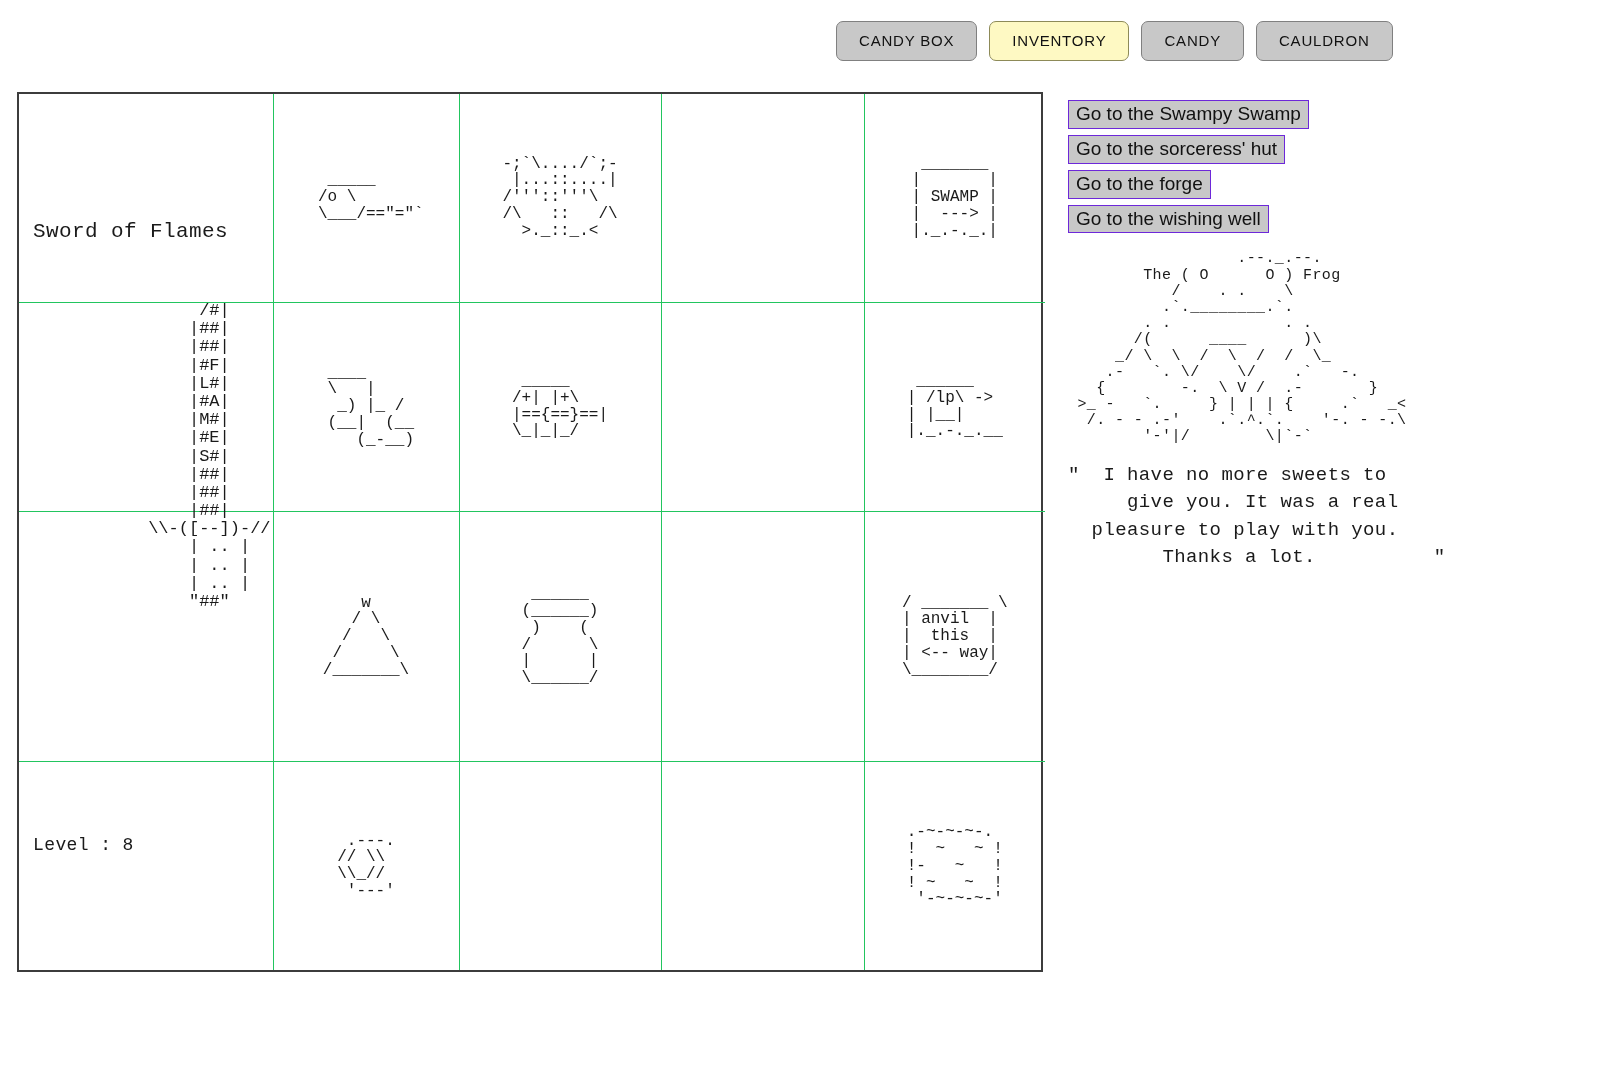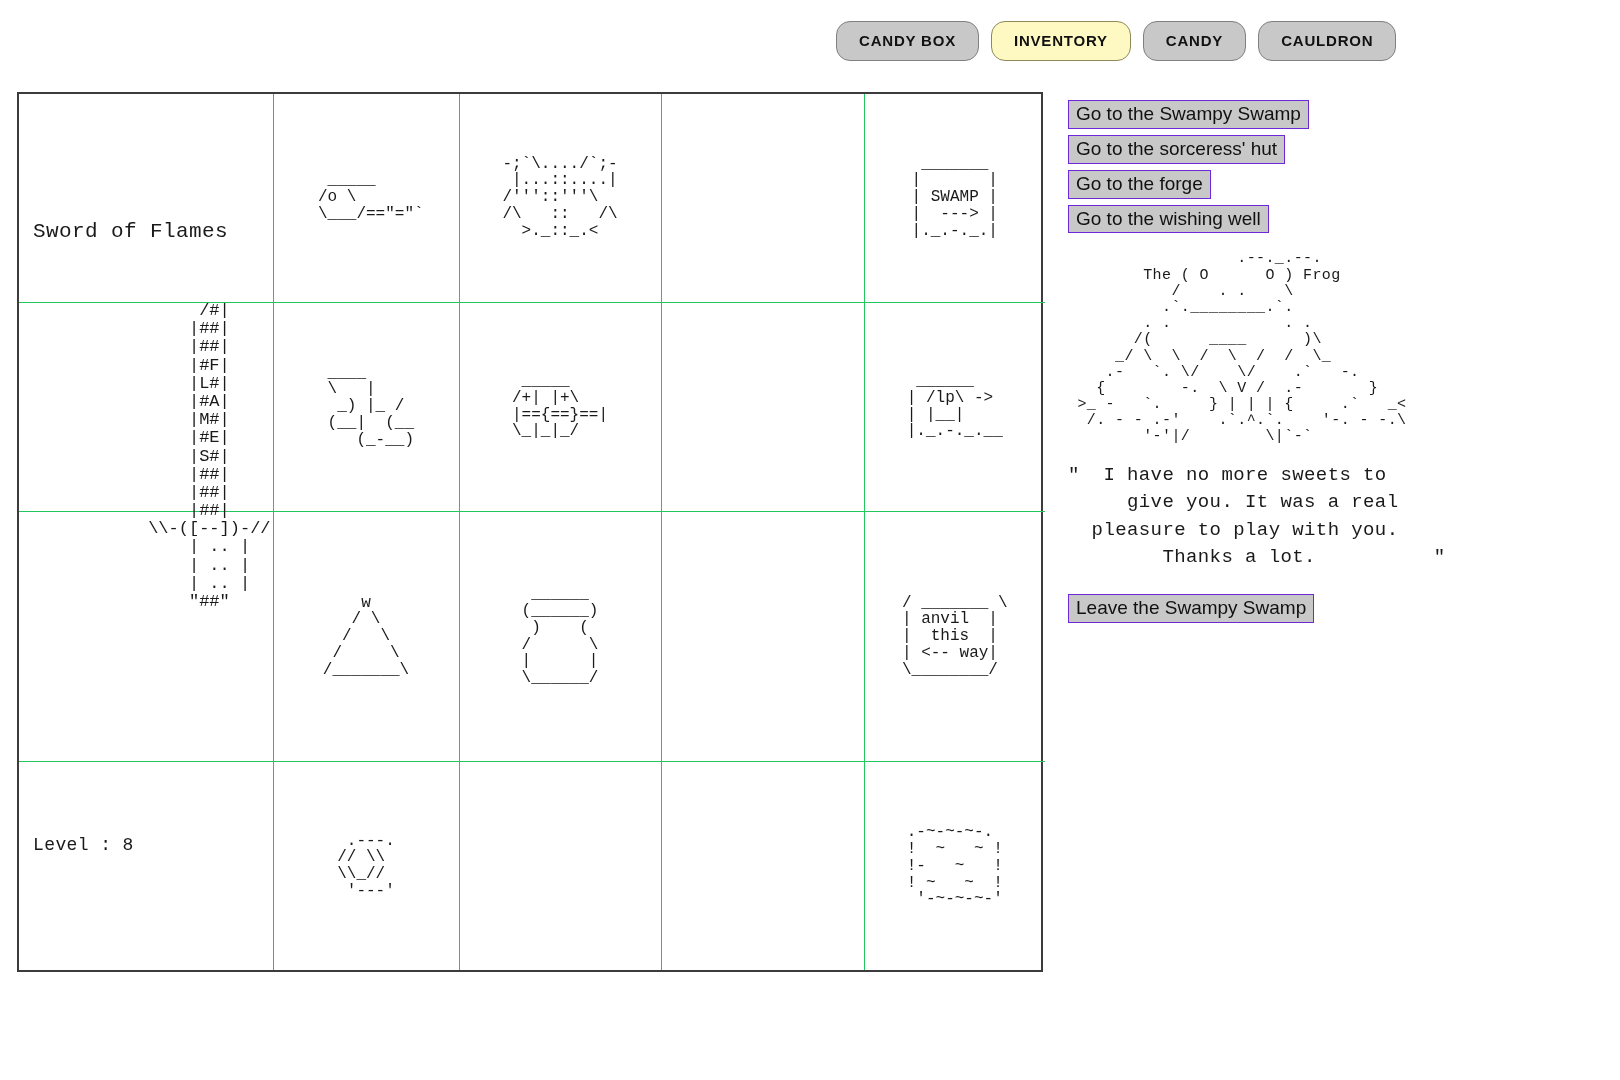--- a/index.html
+++ b/index.html
@@ -19,27 +19,27 @@
   #tabbar {
     position: absolute;
     left: 836px;
     top: 21px;
     display: flex;
     gap: 12px;
     align-items: flex-start;
   }
   .tab {
     font-family: "Liberation Sans", sans-serif;
-    font-weight: bold;
+    font-weight: normal;
     font-size: 15px;
     letter-spacing: 0.8px;
     color: #111111;
     background: #c8c8c8;
     border: 1px solid #808080;
-    border-radius: 14px;
+    border-radius: 7px;
     padding: 11px 22px 12px 22px;
     line-height: 1;
     white-space: nowrap;
     text-align: center;
   }
   .tab.selected {
     background: #fef9c3;
     border-color: #8d8a58;
   }
 
@@ -343,17 +343,14 @@
    {        -.  \ V /  .-       }
  &gt;_ -   `.     } | | | {     .`   _&lt;
   /. - - .-'    .`.^.`.    '-. - -.\
         '-'|/        \|`-`</pre>
 
   <pre id="frog-speech">"  I have no more sweets to
      give you. It was a real
   pleasure to play with you.
         Thanks a lot.          "</pre>
 
-  <div id="leave-wrap">
-    <span class="action-btn">Leave the Swampy Swamp</span>
-  </div>
 
 </div>
 
 </body></html>

